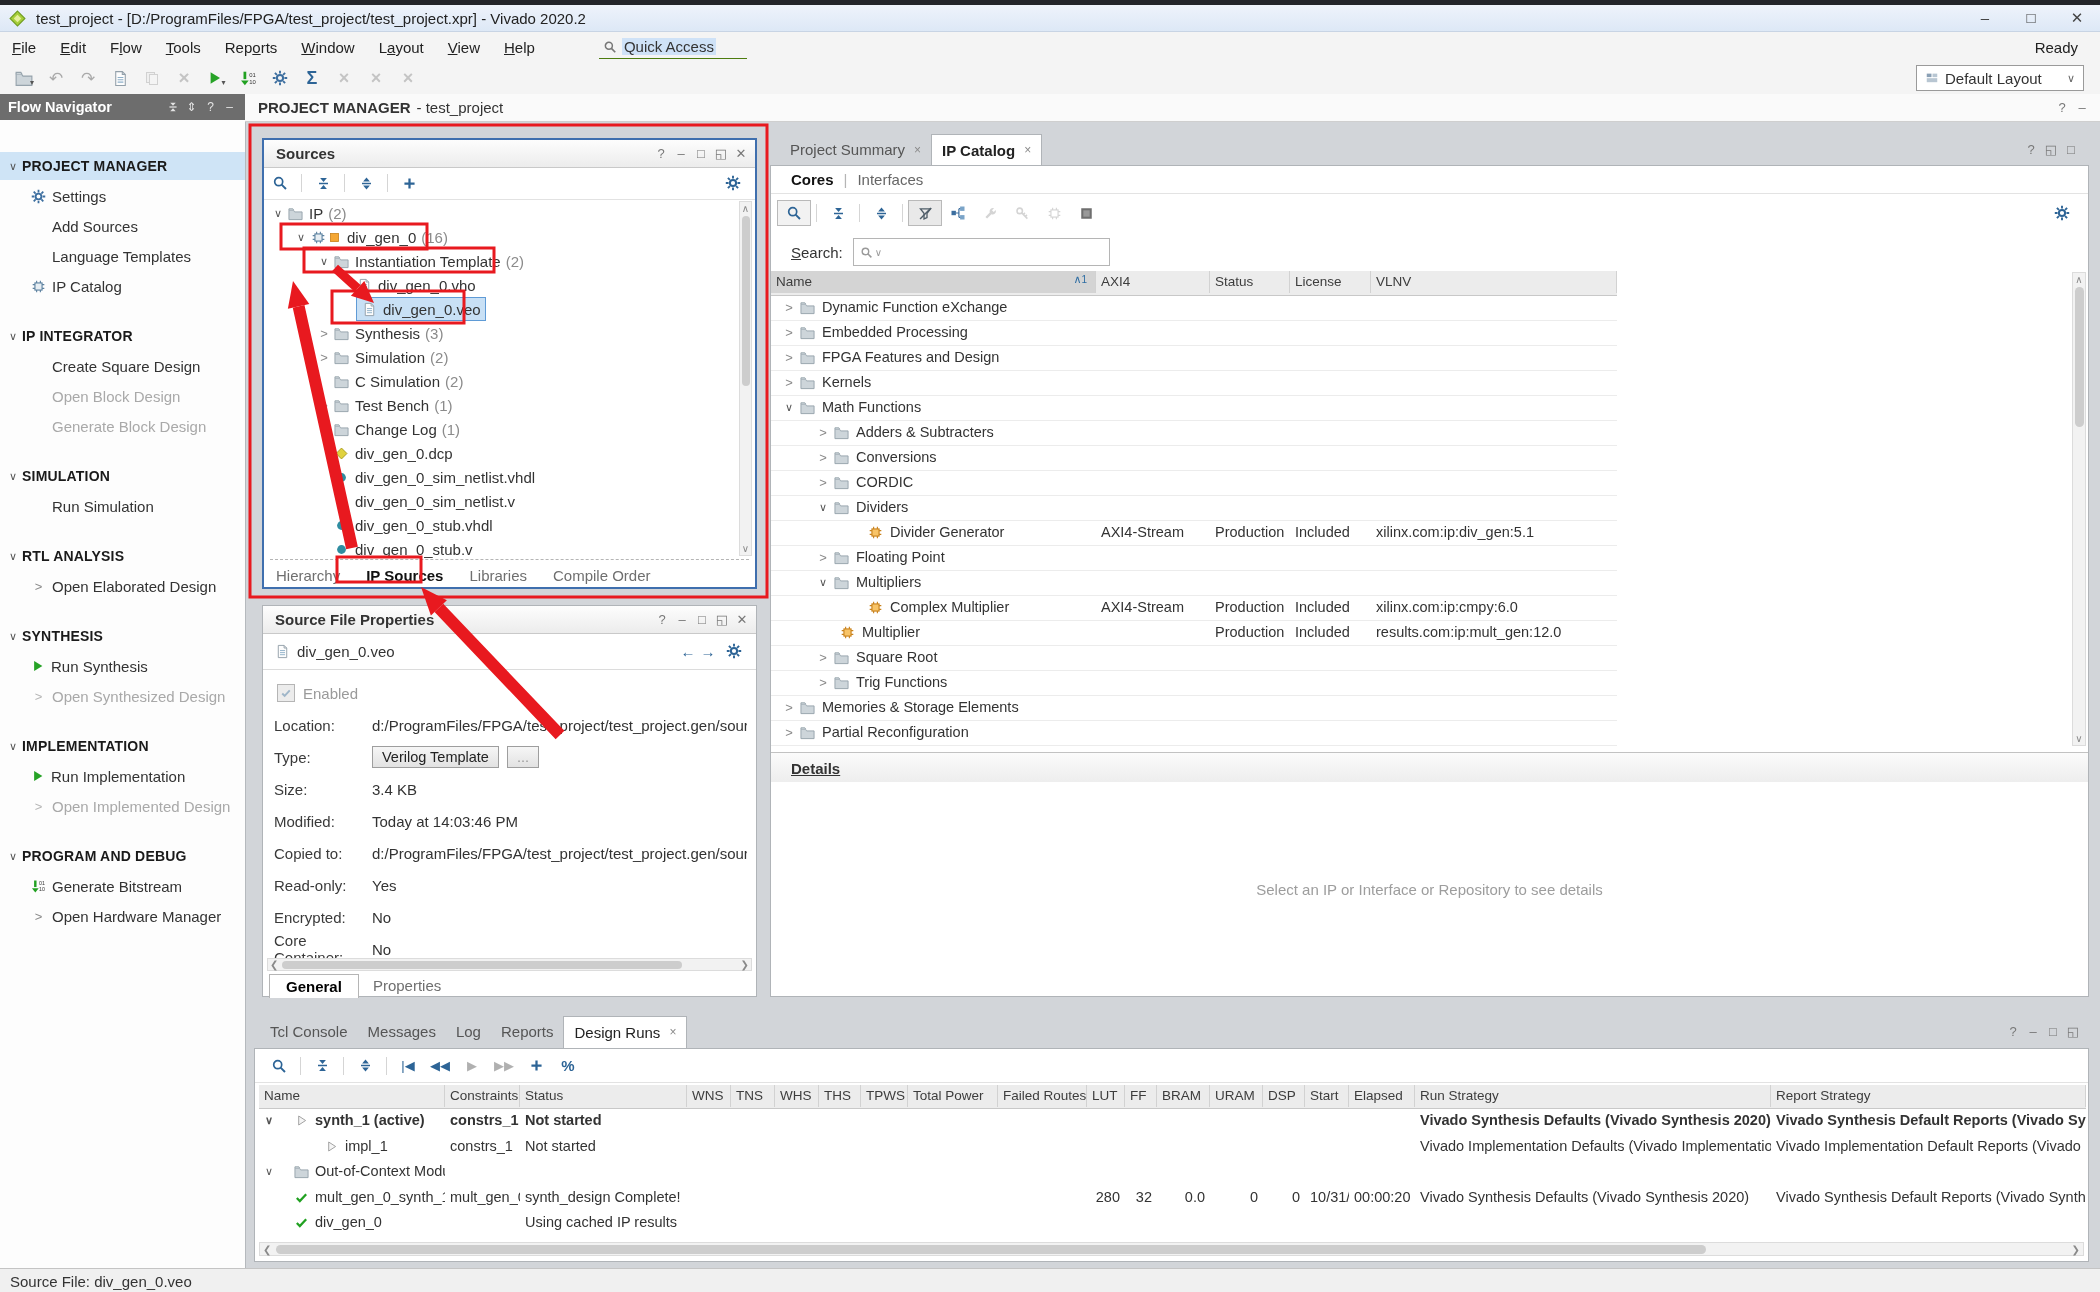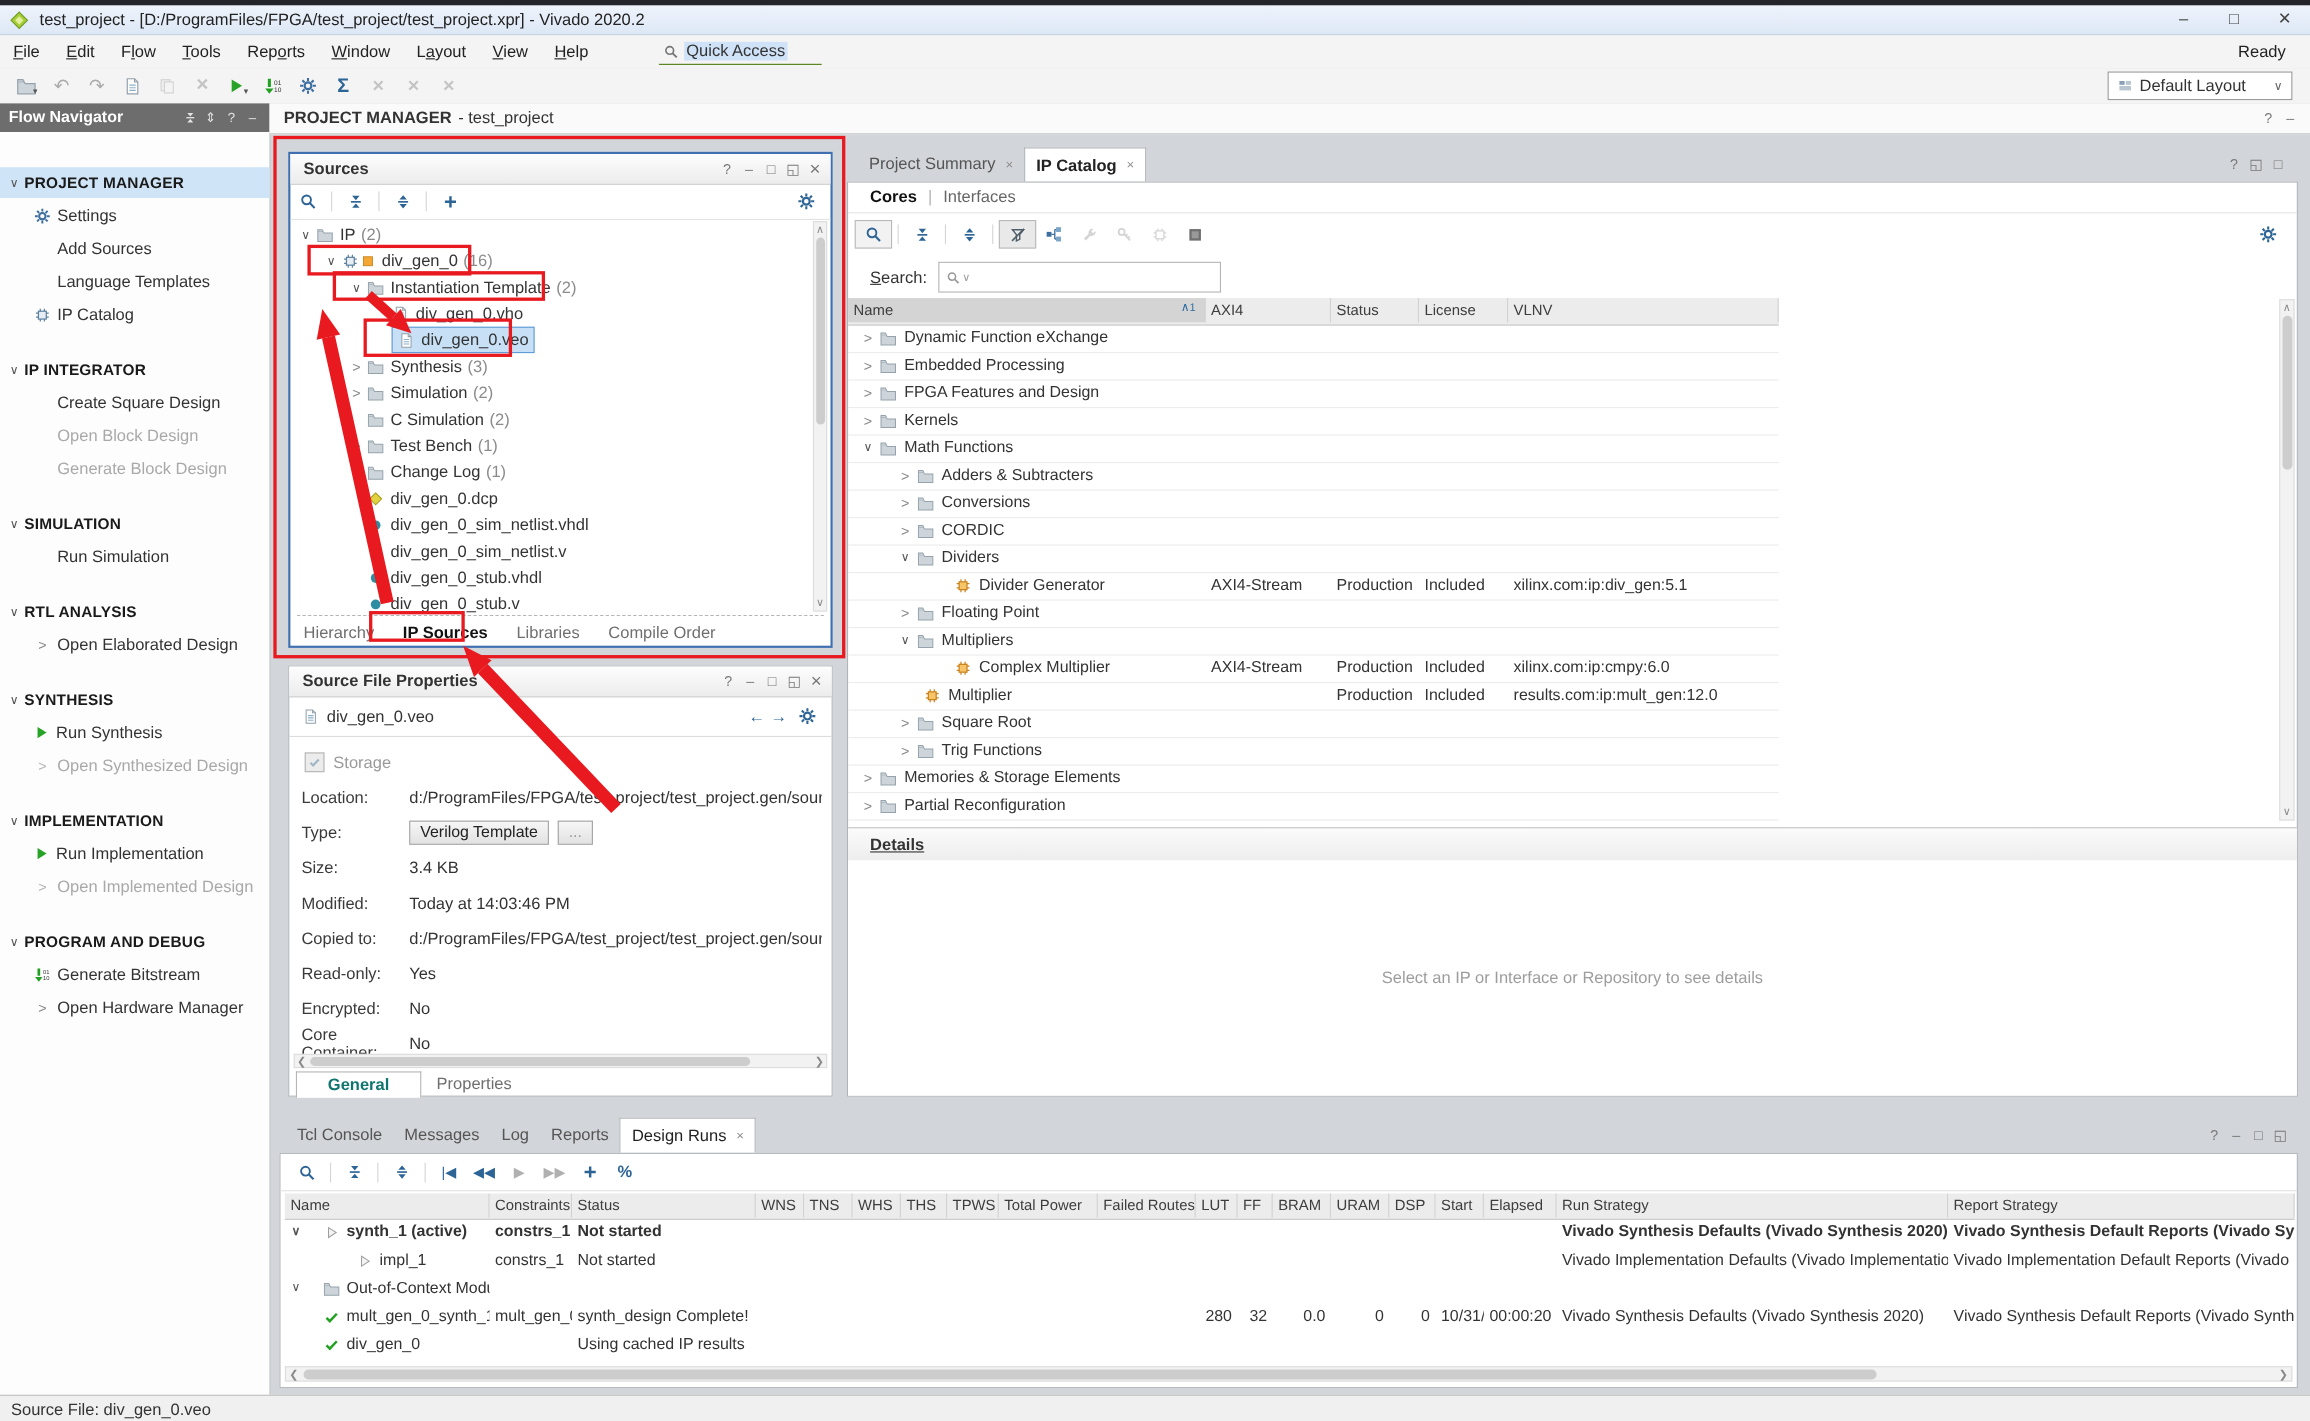--- a/index.html
+++ b/index.html
@@ -611,21 +611,21 @@
             <path stroke="currentColor" stroke-width="1.9" d="M8 .8v2.8M8 12.4v2.8M.8 8h2.8M12.4 8h2.8M2.9 2.9l2 2M11.1 11.1l2 2M13.1 2.9l-2 2M4.9 11.1l-2 2"></path>
           </svg>
         </span>
     </div>
     <div class="abs flex" style="left:14px;top:75px;height:24px;">
       <span style="width:16px;height:16px;border:1px solid #b5b5b5;background:#ececec;display:inline-flex;align-items:center;justify-content:center;">
         <svg class="ic" width="12" height="12" viewBox="0 0 16 16">
             <path d="M3 8.6l3.2 3.2L13 4.6" fill="none" stroke="#9fb6c9" stroke-width="2.6"></path>
           </svg>
       </span>
-      <span style="margin-left:8px;color:#9a9a9a;">Storage</span>
+      <span style="margin-left:8px;color:#9a9a9a;">Enabled</span>
     </div>
     <div id="prop-fields" class="abs" style="left:0;top:103px;width:493px;">
         <div style="position: absolute; left: 0px; top: 0px; width: 493px; height: 32px; display: flex; align-items: center;">
           <span class="fieldlabel" style="width: 98px; margin-left: 11px; flex: 0 0 auto;">Location:</span>
           <span style="white-space: nowrap; overflow: hidden; width: 375px;">d:/ProgramFiles/FPGA/test_project/test_project.gen/sources_1/ip/div_</span>
         </div>
         <div style="position: absolute; left: 0px; top: 32px; width: 493px; height: 32px; display: flex; align-items: center;">
           <span class="fieldlabel" style="width: 98px; margin-left: 11px; flex: 0 0 auto;">Type:</span>
           <span class="btn">Verilog Template</span>
           <span class="btn" style="margin-left: 8px; color: rgb(154, 154, 154);">...</span>
@@ -655,21 +655,21 @@
           <span style="white-space: nowrap; overflow: hidden; width: 375px;">No</span>
         </div>
       </div>
 
     <div class="sbtrack" style="left:4px;right:4px;top:352px;height:13px;">
       <span style="position:absolute;left:2px;top:0;color:#8a8a8a;font-size:10px;">❮</span>
       <div class="sbthumb" style="left:14px;top:2px;width:400px;height:8px;"></div>
       <span style="position:absolute;right:2px;top:0;color:#8a8a8a;font-size:10px;">❯</span>
     </div>
     <div id="prop-tabs" class="abs flex" style="left:6px;top:368px;height:23px;">
-        <span style="height: 23px; display: flex; align-items: center; padding: 0px 28px; background: rgb(255, 255, 255); border-top: 1px solid rgb(181, 181, 181); border-right: 1px solid rgb(181, 181, 181); border-left: 1px solid rgb(181, 181, 181); border-image: initial; border-bottom: none; font-weight: bold; color: #0f766e;">General</span>
+        <span style="height: 23px; display: flex; align-items: center; padding: 0px 16px; background: rgb(255, 255, 255); border-top: 1px solid rgb(181, 181, 181); border-right: 1px solid rgb(181, 181, 181); border-left: 1px solid rgb(181, 181, 181); border-image: initial; border-bottom: none; font-weight: bold; color: #000000;">General</span>
         <span style="height: 23px; display: flex; align-items: center; padding: 0px 14px; color: rgb(111, 111, 111);">Properties</span>
       </div>
   </div>
 
   <div class="abs flex" style="left:770px;top:134px;width:1319px;height:31px;">
     <span id="ipc-tabs" class="flex" style="margin-left:10px;height:31px;">
         <span class="doctab">
           <span>Project Summary</span>
           <span style="margin-left: 9px; color: rgb(138, 138, 138); font-size: 12px;">×</span>
         </span>

